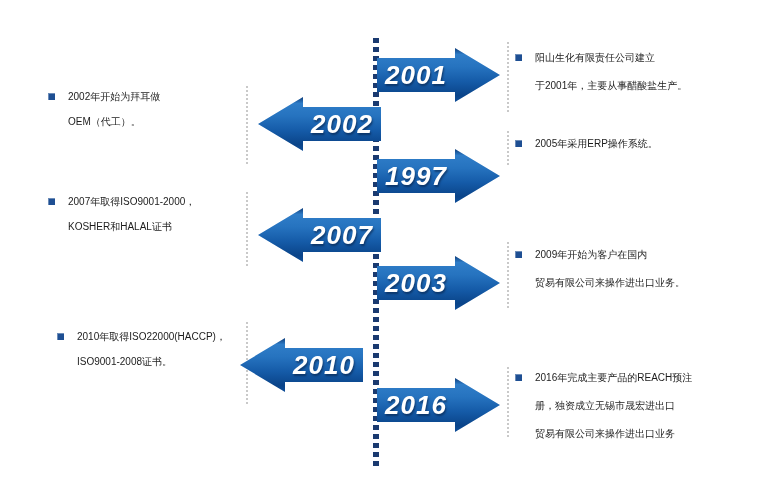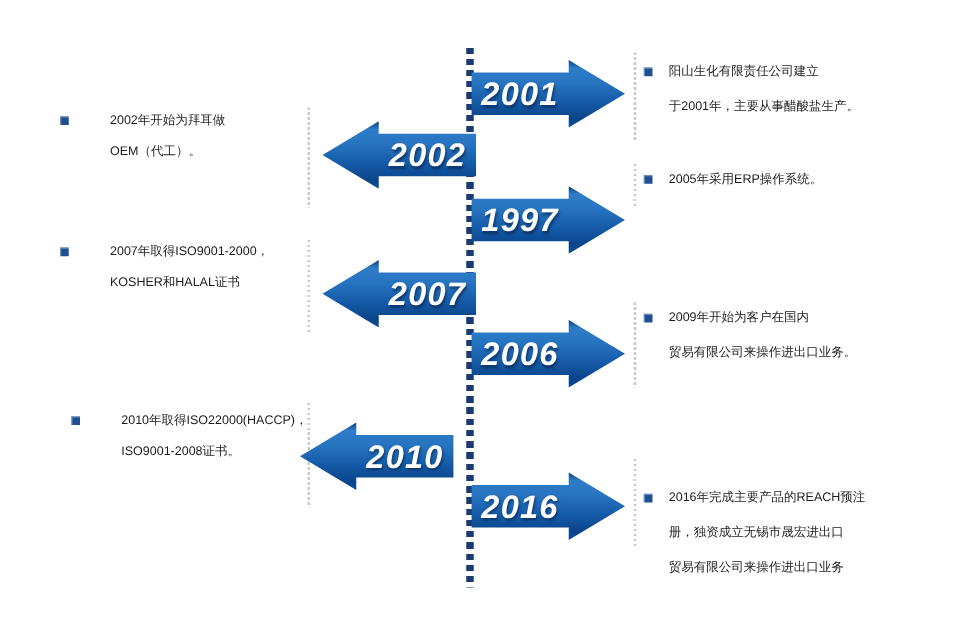--- a/index.html
+++ b/index.html
@@ -38,21 +38,21 @@
   
   .event { position:absolute; padding-left:20px; color:#1c1c1c; font-size:10px; }
   .event .bullet {
     position:absolute; left:0; width:7px; height:7px; background:#1e4f93;
     box-shadow:inset 1px 1px 0 rgba(255,255,255,.35);
   }
   .event.right-col .bullet { top:10px; }
   .event.left-col  .bullet { top:9px;  }
   .event .line { white-space:nowrap; }
   .event.right-col .line { line-height:28px; }
-  .event.left-col  .line { line-height:25px;margin-left:20px; }
+  .event.left-col  .line { line-height:25px; }
 </style>
 </head>
 <body>
 
 <div class="canvas">
 
   <div class="axis"></div>
 
   <div class="sep" style="left:246px; top:86px;  height:80px;"></div>
   <div class="sep" style="left:246px; top:192px; height:74px;"></div>
@@ -69,21 +69,21 @@
   <div class="arrow left" style="left:258px; top:97px;">
     <span class="year">2002</span>
   </div>
   <div class="arrow right" style="left:377px; top:149px;">
     <span class="year">1997</span>
   </div>
   <div class="arrow left" style="left:258px; top:208px;">
     <span class="year">2007</span>
   </div>
   <div class="arrow right" style="left:377px; top:256px;">
-    <span class="year">2006</span>
+    <span class="year">2003</span>
   </div>
   <div class="arrow left" style="left:240px; top:338px;">
     <span class="year">2010</span>
   </div>
   <div class="arrow right" style="left:377px; top:378px;">
     <span class="year">2016</span>
   </div>
 
   <div class="event right-col" style="left:515px; top:44px;">
     <span class="bullet"></span>
@@ -95,21 +95,21 @@
     <span class="bullet"></span>
     <div class="line">2005年采用ERP操作系统。</div>
   </div>
 
   <div class="event right-col" style="left:515px; top:241px;">
     <span class="bullet"></span>
     <div class="line">2009年开始为客户在国内</div>
     <div class="line">贸易有限公司来操作进出口业务。</div>
   </div>
 
-  <div class="event right-col" style="left:515px; top:385px;">
+  <div class="event right-col" style="left:515px; top:364px;">
     <span class="bullet"></span>
     <div class="line">2016年完成主要产品的REACH预注</div>
     <div class="line">册，独资成立无锡市晟宏进出口</div>
     <div class="line">贸易有限公司来操作进出口业务</div>
   </div>
 
   <div class="event left-col" style="left:48px; top:84px;">
     <span class="bullet"></span>
     <div class="line">2002年开始为拜耳做</div>
     <div class="line">OEM（代工）。</div>

